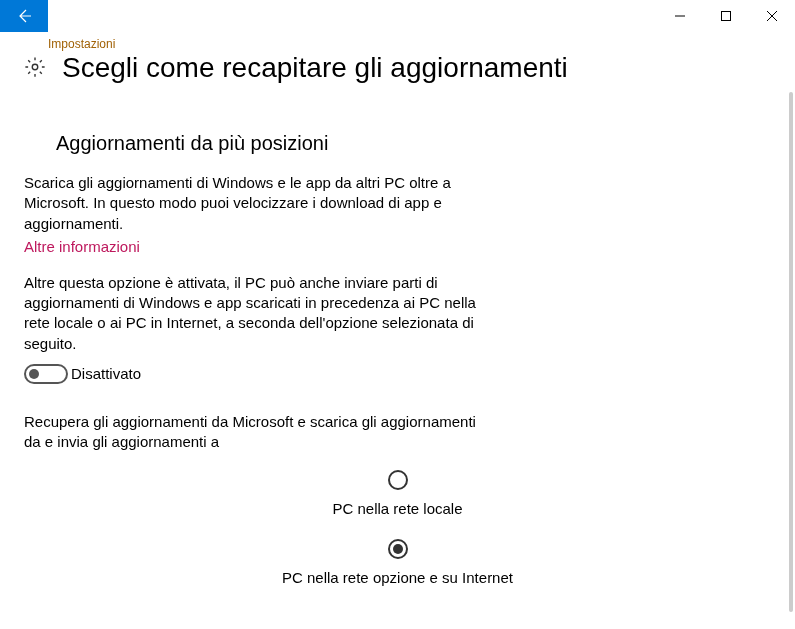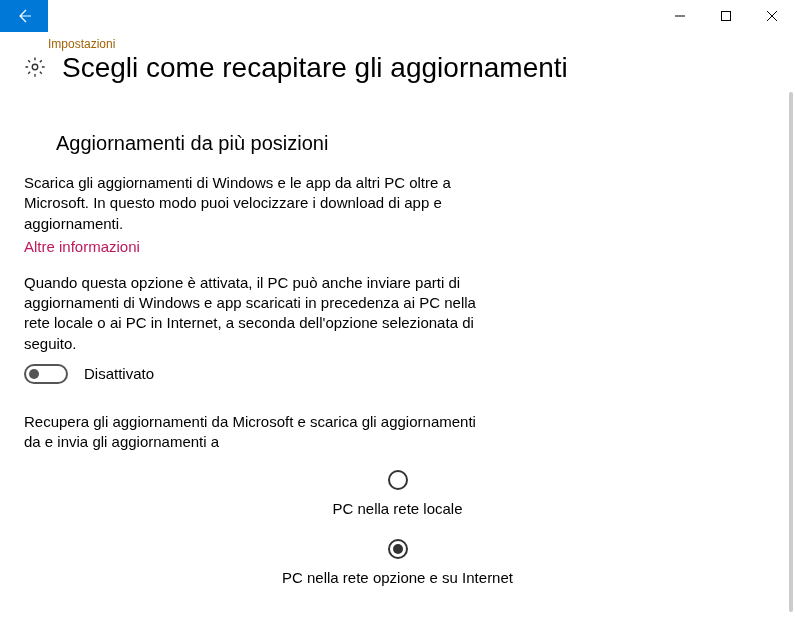--- a/index.html
+++ b/index.html
@@ -101,21 +101,21 @@
   }
   .body-text2 {
     max-width: 470px;
     font-size: 15px;
     line-height: 1.35;
     margin-bottom: 10px;
   }
   .toggle-row {
     display: flex;
     align-items: center;
-    gap: 16px;
+    gap: 3px;
     margin-bottom: 28px;
   }
   .toggle {
     width: 44px;
     height: 20px;
     border: 2px solid #555;
     border-radius: 10px;
     position: relative;
     cursor: pointer;
     background: #fff;
@@ -210,21 +210,21 @@
         </svg>
       </span>
       <h1 class="page-title">Scegli come recapitare gli aggiornamenti</h1>
     </div>
 
     <h2 class="section-title">Aggiornamenti da più posizioni</h2>
 
     <p class="body-text">Scarica gli aggiornamenti di Windows e le app da altri PC oltre a Microsoft. In questo modo puoi velocizzare i download di app e aggiornamenti.</p>
     <span class="link">Altre informazioni</span>
 
-    <p class="body-text2">Quando questa opzione è attivata, il PC può anche inviare parti di aggiornamenti di Windows e app scaricati in precedenza ai PC nella rete locale o ai PC in Internet, a seconda dell'opzione selezionata di seguito.</p>
+    <p class="body-text2">Altre questa opzione è attivata, il PC può anche inviare parti di aggiornamenti di Windows e app scaricati in precedenza ai PC nella rete locale o ai PC in Internet, a seconda dell'opzione selezionata di seguito.</p>
 
     <div class="toggle-row">
       <div class="toggle">
         <div class="toggle-knob"></div>
       </div>
       <span class="toggle-label">Disattivato</span>
     </div>
 
     <p class="body-text3">Recupera gli aggiornamenti da Microsoft e scarica gli aggiornamenti da e invia gli aggiornamenti a</p>
 

